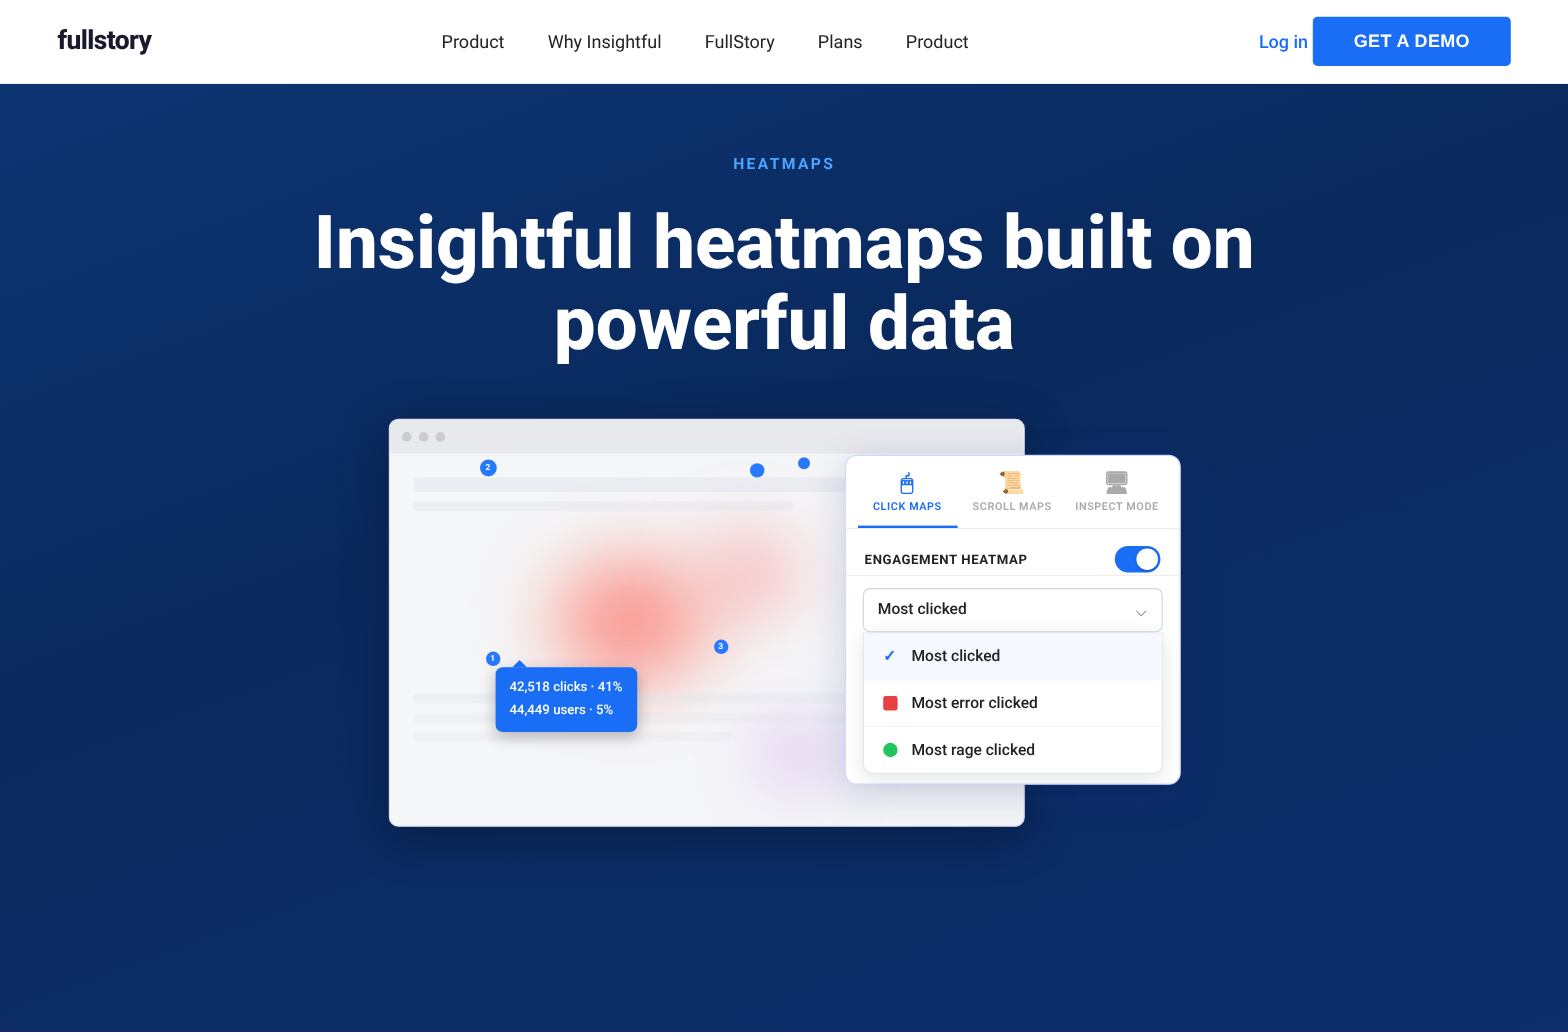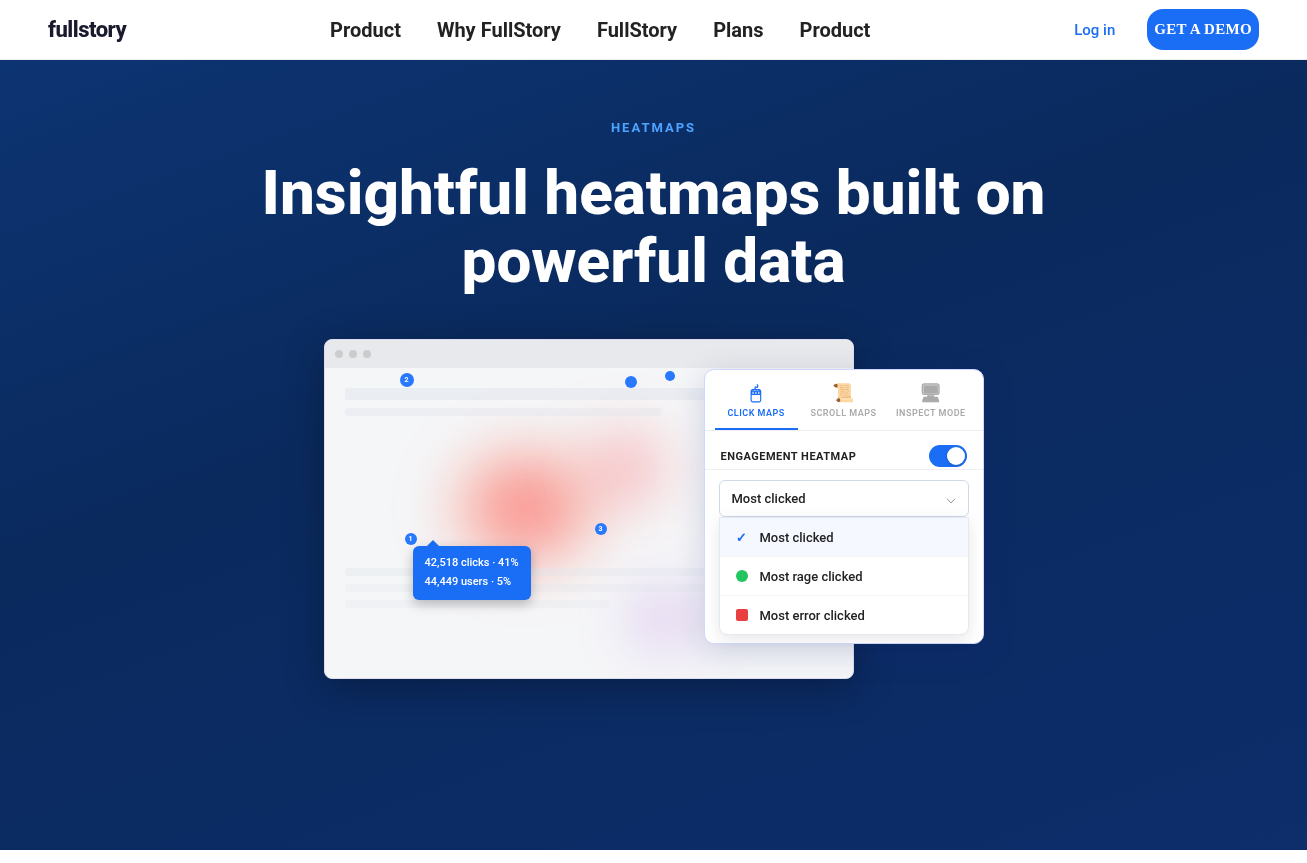--- a/index.html
+++ b/index.html
@@ -4,61 +4,60 @@
   <style>
     * { margin: 0; padding: 0; box-sizing: border-box; }
     body { font-family: -apple-system, BlinkMacSystemFont, 'Segoe UI', Roboto, sans-serif; overflow-x: hidden; }
 
     
     nav {
       display: flex;
       align-items: center;
       justify-content: space-between;
       padding: 0 48px;
-      height: 60px;
+      height: 70px;
       background: #fff;
       border-bottom: 1px solid #eee;
       position: sticky;
       top: 0;
       z-index: 100;
     }
     .nav-links {
       display: flex;
       gap: 36px;
       list-style: none;
     }
     .nav-links li a {
       text-decoration: none;
       color: #222;
-      font-size: 20px;
-      font-weight: 700;
+      font-size: 15px;
+      font-weight: 400;
     }
     .nav-actions {
       display: flex;
       align-items: center;
-      gap: 32px;
+      gap: 4px;
     }
     .nav-login {
       color: #1a6ef5;
       font-size: 15px;
       font-weight: 500;
       text-decoration: none;
       cursor: pointer;
     }
     .nav-demo-btn {
       background: #1a6ef5;
       color: #fff;
       border: none;
-      padding: 12px 7px;
-      border-radius: 16px;
+      padding: 12px 34px;
+      border-radius: 4px;
       font-size: 15px;
       font-weight: 600;
       cursor: pointer;
       letter-spacing: 0.3px;
-      font-family: Liberation Serif, serif;
     }
 
     
     .hero {
       background: linear-gradient(160deg, #0d3472 0%, #0a2a5e 40%, #0d2d6b 100%);
       min-height: 790px;
       display: flex;
       flex-direction: column;
       align-items: center;
       padding: 60px 20px 0;
@@ -348,21 +347,21 @@
       border-radius: 50%;
     }
   </style>
 </head>
 <body>
 
 <nav>
   <div style="font-size:22px;font-weight:800;color:#1a1a2e;letter-spacing:-0.5px;cursor:pointer;">fullstory</div>
   <ul class="nav-links">
     <li><a href="#">Product</a></li>
-    <li><a href="#">Why FullStory</a></li>
+    <li><a href="#">Why Insightful</a></li>
     <li><a href="#">FullStory</a></li>
     <li><a href="#">Plans</a></li>
     <li><a href="#">Product</a></li>
   </ul>
   <div class="nav-actions">
     <a href="#" class="nav-login">Log in</a>
     <button class="nav-demo-btn">GET A DEMO</button>
   </div>
 </nav>
 
@@ -436,30 +435,30 @@
 
         <div class="dropdown-item selected">
           <span class="item-icon">
             <span class="checkmark">✓</span>
           </span>
           <span>Most clicked</span>
         </div>
 
         <div class="dropdown-item">
           <span class="item-icon">
+            <div class="error-icon"></div>
+          </span>
+          <span>Most error clicked</span>
+        </div>
+
+        <div class="dropdown-item">
+          <span class="item-icon">
             <div class="rage-icon"></div>
           </span>
           <span>Most rage clicked</span>
         </div>
 
-        <div class="dropdown-item">
-          <span class="item-icon">
-            <div class="error-icon"></div>
-          </span>
-          <span>Most error clicked</span>
-        </div>
-
       </div>
 
     </div>
   </div>
 
 </section>
 
 </body></html>

